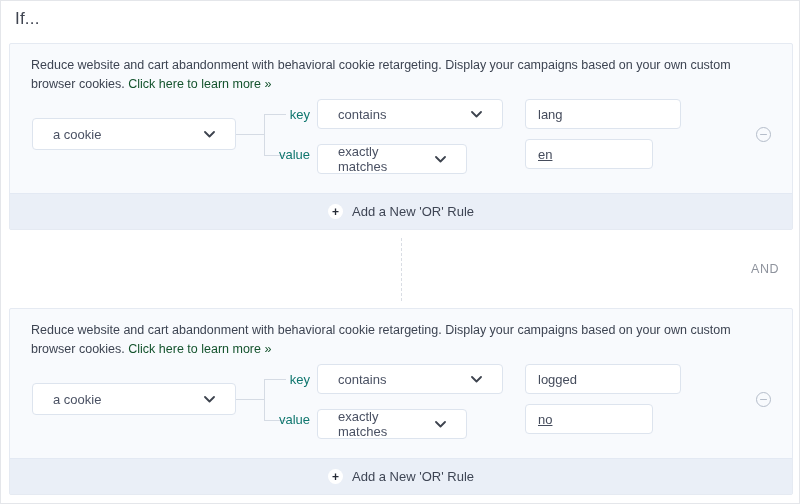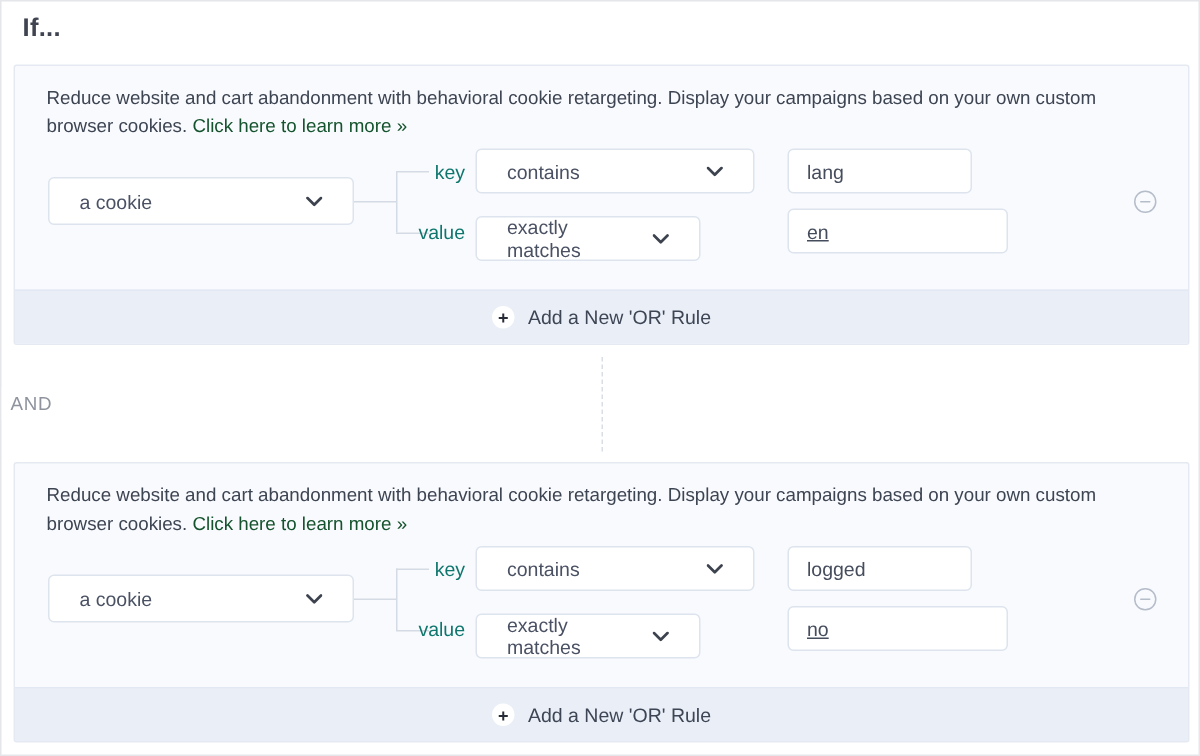--- a/index.html
+++ b/index.html
@@ -3,21 +3,21 @@
 <meta charset="utf-8">
 <style>
   * { margin:0; padding:0; box-sizing:border-box; }
   body { background:#fff; font-family:"Liberation Sans", sans-serif; }
   .page {
     position:relative; width:800px; height:504px; background:#ffffff;
     border:1px solid #e4e6ea; overflow:hidden;
   }
   .page-title {
     position:absolute; left:14px; top:8px;
-    font-size:17px; font-weight:bold; color:#3f4450; letter-spacing:.2px;
+    font-size:17px; font-weight:normal; color:#3f4450; letter-spacing:.2px;
   }
   .rule-block {
     position:absolute; left:8px; width:784px; height:187px;
     background:#f8fafd; border:1px solid #e5eaf2; border-radius:2px;
   }
   .rule-block.first { top:42px; }
   .rule-block.second { top:307px; }
   .rule-desc {
     position:absolute; left:21px; right:21px; top:12px;
     font-size:12.5px; line-height:1.55; color:#3d4452;
@@ -30,22 +30,22 @@
   }
   .control.select { justify-content:space-between; }
   .subject-select { left:22px; top:74px; width:204px; height:32px; }
   .op-select.key-op   { left:307px; top:55px; width:186px; height:30px; }
   .op-select.value-op { left:307px; top:100px; width:150px; height:30px; }
   .text-input {
     position:absolute; background:#fff; border:1px solid #dde4ee; border-radius:4px;
     font-family:"Liberation Sans", sans-serif; font-size:13px; color:#454c5c;
     padding:0 12px; outline:none;
   }
-  .text-input.key-val   { left:515px; top:55px; width:123px; height:30px; }
-  .text-input.value-val { left:515px; top:95px; width:147px; height:30px;text-decoration:underline; }
+  .text-input.key-val   { left:515px; top:55px; width:156px; height:30px; }
+  .text-input.value-val { left:515px; top:95px; width:128px; height:30px;text-decoration:underline; }
   .row-label {
     position:absolute; width:60px; height:30px;
     display:flex; align-items:center; justify-content:flex-end;
     font-size:13px; color:#0f766e;
   }
   .row-label.key-label   { left:240px; top:55px; }
   .row-label.value-label { left:240px; top:95px; }
   .conn { position:absolute; background:#d5dbe4; }
   .conn-h    { left:226px; top:90px;  width:28px; height:1px; }
   .conn-v    { left:254px; top:70px;  width:1px;  height:41px; }
@@ -70,22 +70,22 @@
     display:flex; align-items:center; justify-content:center;
     font-size:12px; font-weight:bold; color:#262b36; line-height:1;
   }
   .add-or-label { font-size:13px; color:#3e4554; }
   .and-connector { position:absolute; left:0; top:229px; width:800px; height:78px; }
   .and-line {
     position:absolute; left:400px; top:8px; bottom:7px; width:0;
     border-left:1px dashed #d9dde4;
   }
   .and-label-wrap {
-    position:absolute; left:0; right:0; top:50%; transform:translateY(-50%);
-    text-align:left;
+    position:absolute; left:0; right:16px; top:50%; transform:translateY(-50%);
+    text-align:right;
   }
   .and-label {
     display:inline-block; background:#ffffff; padding:4px 6px;
     font-size:12.5px; color:#8e939d; letter-spacing:.5px;
   }
   .chevron-icon { flex:none; margin-left:8px; display:flex; }
 </style>
 </head>
 <body>
 

